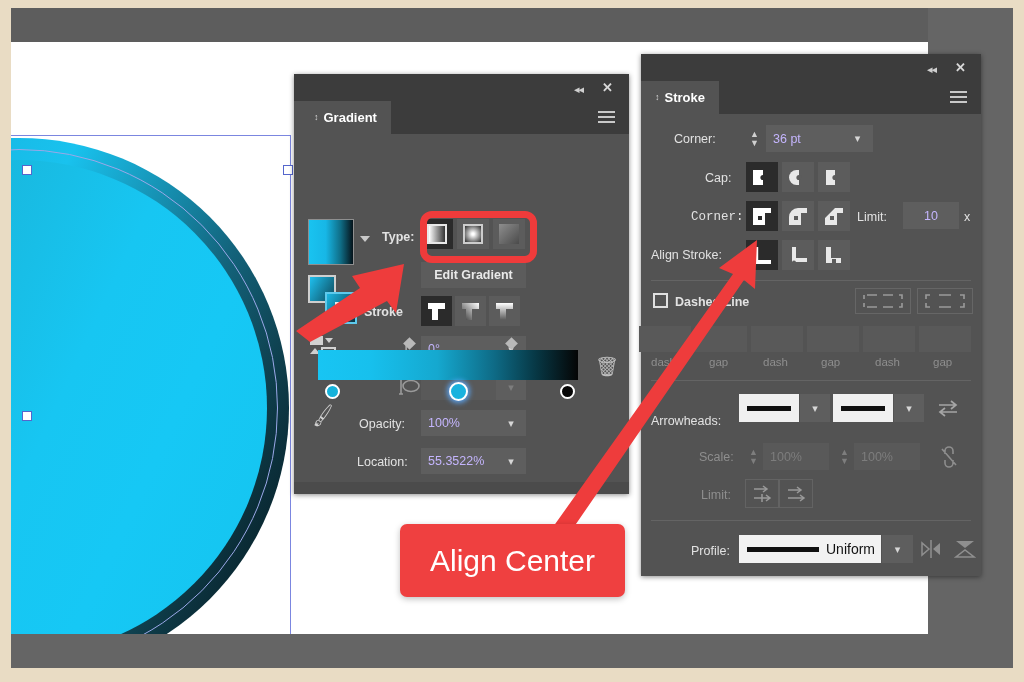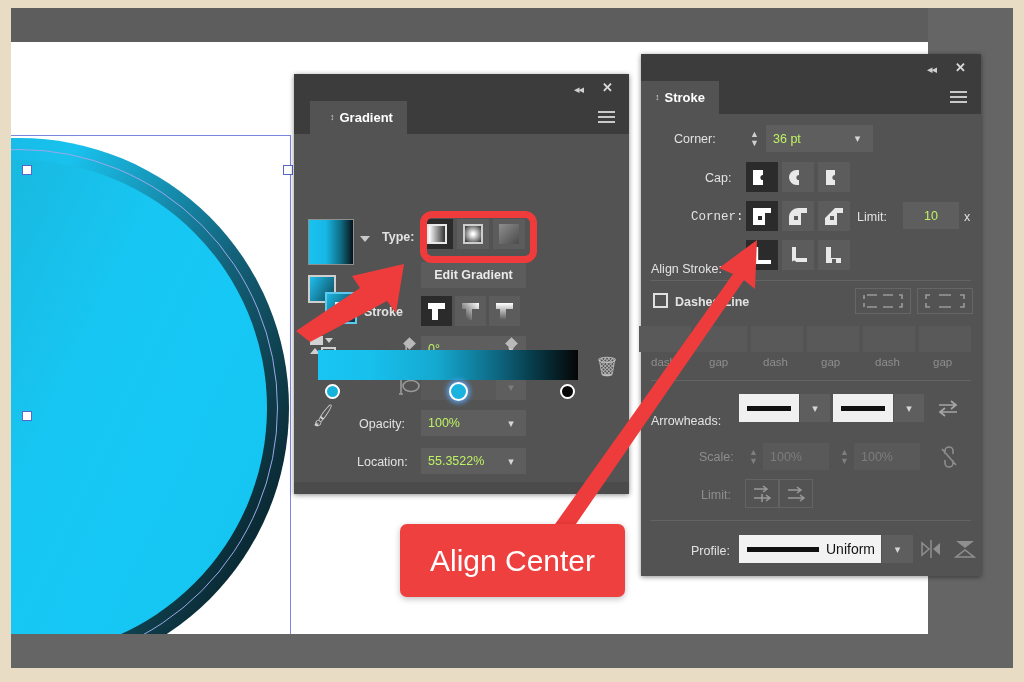--- a/index.html
+++ b/index.html
@@ -83,21 +83,21 @@
   .hamburger{
     position:absolute;width:17px;height:12px;
   }
   .hamburger i{display:block;height:2px;background:#c9c9c9;margin-bottom:3px;}
 
   .lbl{
     position:absolute;font-size:12.5px;color:#e2e2e2;white-space:nowrap;
   }
   .lbl.dim{color:#8e8e8e;}
   .field{
-    position:absolute;background:#5e5e5e;color:#bef264;font-size:12.5px;
+    position:absolute;background:#5e5e5e;color:#c4b5fd;font-size:12.5px;
     display:flex;align-items:center;padding-left:7px;box-sizing:border-box;
   }
   .field.dim{background:#595959;color:#7d7d7d;}
   .chev{
     position:absolute;background:#5e5e5e;display:flex;align-items:center;justify-content:center;
     color:#d6d6d6;font-size:11px;
   }
   .chev.dim{color:#7d7d7d;}
   .seg{
     position:absolute;background:#5c5c5c;display:flex;align-items:center;justify-content:center;
@@ -167,21 +167,21 @@
 </div>
 
 <div class="panel" style="left:294px;top:74px;width:335px;height:420px;">
 
   <div class="panel-titlebar">
     <span class="collapse-icon" style="right:46px;top:9px;">◂◂</span>
     <span class="close-icon" style="right:16px;top:6px;">✕</span>
   </div>
 
   <div class="panel-tabs">
-    <div class="tab active" style="left:16px;padding-left:20px;">
+    <div class="tab active" style="left:0;padding-left:20px;">
       <span class="dbl-arrow">↕</span><span>Gradient</span>
     </div>
     <div class="hamburger" style="right:14px;top:10px;">
         <i></i>
         <i></i>
         <i></i>
       </div>
   </div>
 
   <div class="grad-swatch" style="background:linear-gradient(90deg,#19c3f0 0%,#17b7e6 38%,#0f6d86 72%,#06131a 100%);"></div>
@@ -332,21 +332,21 @@
   <div class="seg" style="left:177px;top:147px;width:32px;height:30px;">
     <svg width="20" height="19" viewBox="0 0 20 19">
         <path d="M19 1h-8L1 11v7h12V6h6z" fill="#e8e8e8"></path>
         <rect x="6" y="9" width="4" height="4" fill="#5c5c5c"></rect>
       </svg>
   </div>
   <span class="lbl" style="left:216px;top:156px;">Limit:</span>
   <div class="field" style="left:262px;top:148px;width:56px;height:27px;justify-content:center;padding-left:0;">10</div>
   <span class="lbl" style="left:323px;top:156px;">x</span>
 
-  <span class="lbl" style="left:10px;top:208px;">Align Stroke:</span>
+  <span class="lbl" style="left:10px;top:194px;">Align Stroke:</span>
   <div class="seg on" style="left:105px;top:186px;width:32px;height:30px;">
     <svg width="20" height="19" viewBox="0 0 20 19">
         <path d="M2 1h5v12h12v5H2z" fill="#fff"></path>
         <path d="M6.2 1h.9v12h12v.9H6.2z" fill="#2b2b2b"></path>
       </svg>
   </div>
   <div class="seg" style="left:141px;top:186px;width:32px;height:30px;">
     <svg width="20" height="19" viewBox="0 0 20 19">
         <path d="M4 1h4v11h11v4H4z" fill="#e8e8e8"></path>
         <circle cx="6" cy="16.5" r="2" fill="#5c5c5c"></circle>

